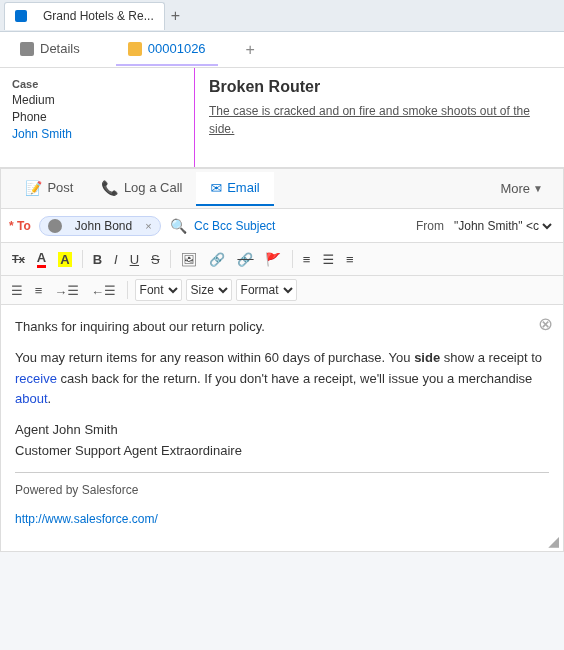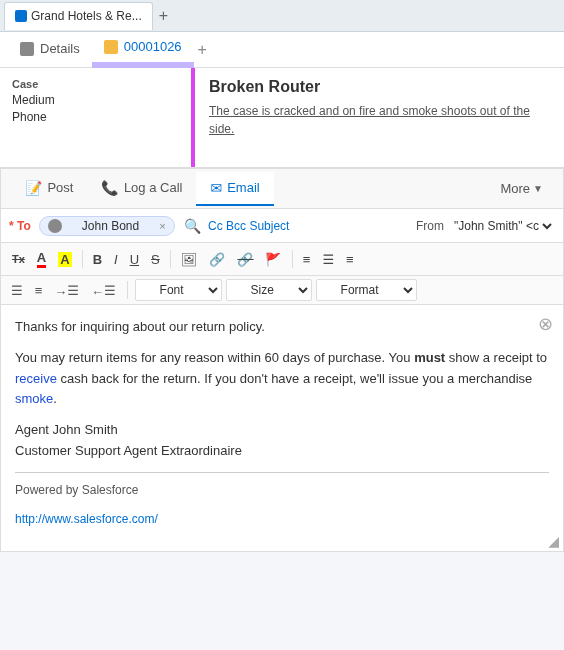--- a/index.html
+++ b/index.html
@@ -19,60 +19,61 @@
       align-items: center;
       background: #fff;
       border: 1px solid #c9d3dc;
       border-bottom: none;
       padding: 4px 10px;
       font-size: 12px;
       color: #333;
       margin-right: 2px;
       height: 28px;
       border-radius: 3px 3px 0 0;
-      gap: 4px;
+      gap: 16px;
     }
     .browser-tab .tab-icon { width: 12px; height: 12px; background: #0070d2; border-radius: 2px; display: inline-block; }
     .tab-add { background: none; border: none; font-size: 16px; color: #666; cursor: pointer; margin-left: 4px; }
 
     
     .page-tabs {
       display: flex;
       align-items: center;
       background: #fff;
       border-bottom: 1px solid #ddd;
       height: 36px;
       padding: 0 8px;
+      gap: 24px;
     }
     .page-tab {
       display: flex;
       align-items: center;
       padding: 8px 12px;
       font-size: 13px;
       color: #555;
       cursor: pointer;
       gap: 6px;
       border-bottom: 2px solid transparent;
     }
     .page-tab.active {
       color: #0070d2;
-      border-bottom: 6px solid #c4b5fd;
+      border-bottom: 2px solid #c4b5fd;
     }
     .tab-add-page { background: none; border: none; font-size: 16px; color: #888; cursor: pointer; margin-left: 4px; }
 
     
     .case-area {
       display: flex;
       background: #fff;
       border-bottom: 1px solid #ddd;
       min-height: 100px;
     }
     .case-meta {
       width: 195px;
-      border-right: 4px solid #d946ef;
+      border-right: 1px solid #d946ef;
       padding: 10px 12px;
       font-size: 12px;
       flex-shrink: 0;
     }
     .case-meta-row { margin-bottom: 3px; color: #333; }
     .case-meta-row.label { font-weight: bold; color: #555; font-size: 11px; }
     .case-meta-row.link { color: #0070d2; cursor: pointer; }
     .case-detail {
       flex: 1;
       padding: 10px 14px;
@@ -143,21 +144,21 @@
     .to-label { font-size: 12px; color: #e74c3c; font-weight: bold; margin-right: 2px; }
     .recipient-chip {
       display: flex;
       align-items: center;
       background: #e8f0fe;
       border: 1px solid #c5d4f6;
       border-radius: 12px;
       padding: 2px 8px;
       font-size: 12px;
       color: #333;
-      gap: 20px;
+      gap: 13px;
     }
     .chip-avatar { width: 14px; height: 14px; background: #888; border-radius: 50%; display: inline-block; }
     .chip-close { color: #888; cursor: pointer; font-size: 11px; }
     .search-icon-btn { background: none; border: none; color: #888; cursor: pointer; font-size: 14px; margin-left: 4px; }
     .cc-bcc-subject { font-size: 12px; color: #0070d2; cursor: pointer; }
     .from-label { font-size: 12px; color: #555; margin-left: auto; }
     .from-select { font-size: 12px; color: #333; background: none; border: none; cursor: pointer; }
 
     
     .editor-toolbar {
@@ -177,21 +178,21 @@
       color: #444;
       font-size: 13px;
       border-radius: 2px;
       display: flex;
       align-items: center;
       justify-content: flex-end;
     }
     .toolbar-separator { width: 1px; height: 18px; background: #ddd; margin: 0 3px; }
     .toolbar-select {
       font-size: 12px;
-      padding: 2px 20px;
+      padding: 2px 0;
       border: 1px solid #ddd;
       background: #fff;
       cursor: pointer;
       color: #333;
       border-radius: 2px;
     }
 
     
     .editor-toolbar2 {
       display: flex;
@@ -267,20 +268,21 @@
     <span>00001026</span>
   </div>
   <button class="tab-add-page">+</button>
 </div>
 
 <div class="case-area">
   <div class="case-meta">
     <div class="case-meta-row label">Case</div>
     <div class="case-meta-row">Medium</div>
     <div class="case-meta-row">Phone</div>
+    <div class="case-meta-row link">John Smith</div>
   </div>
   <div class="case-detail">
     <div class="case-title">Broken Router</div>
     <div class="case-desc">The case is cracked and on fire and smoke shoots out of the side.</div>
   </div>
 </div>
 
 <div class="activity-panel">
 
   <div class="action-tabs">
@@ -381,21 +383,21 @@
       </select>
       <select class="toolbar-select">
         <option>Format</option>
       </select>
     </div>
 
     <div class="editor-wrapper">
       <div class="email-editor" contenteditable="true" style="">
         <button class="editor-close">⊗</button>
         <p><span>Thanks for inquiring about our return policy.</span></p>
-        <p>You may return items for any reason within 60 days of purchase. You <strong>must</strong> show a receipt to <span class="txt-highlight-blue">receive</span> cash back for the return. If you don't have a receipt, we'll issue you a merchandise <span class="txt-highlight-blue">smoke</span>.</p>
+        <p>You may return items for any reason within 60 days of purchase. You <strong>side</strong> show a receipt to <span class="txt-highlight-blue">receive</span> cash back for the return. If you don't have a receipt, we'll issue you a merchandise <span class="txt-highlight-blue">about</span>.</p>
         <p>
           <span>Agent John Smith</span><br>
           <span>Customer Support Agent Extraordinaire</span>
         </p>
         <hr class="sig-divider">
         <p class="sig-line">Powered by Salesforce</p>
         <p class="sig-line"><span class="powered-link">http://www.salesforce.com/</span></p>
       </div>
       <span class="resize-handle">◢</span>
     </div>

